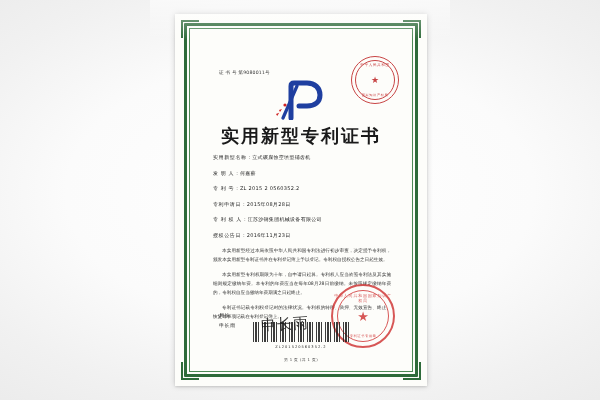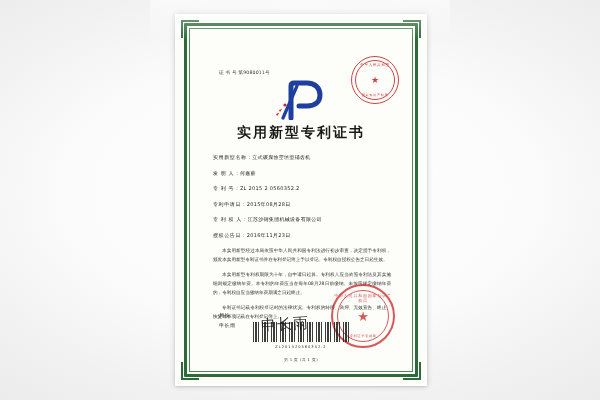--- a/index.html
+++ b/index.html
@@ -151,21 +151,21 @@
     width: 56px;
     height: 40px;
   }
 
   #title {
     position: absolute;
     left: 0; right: 0;
     top: 88px;
     text-align: center;
     font-family: "DejaVu Serif", serif;
-    font-size: 14px;
+    font-size: 18px;
     font-weight: bold;
     letter-spacing: 2px;
     color: #1a1a1a;
   }
 
   #fields {
     position: absolute;
     left: 16px;
     right: 12px;
     top: 118px;

